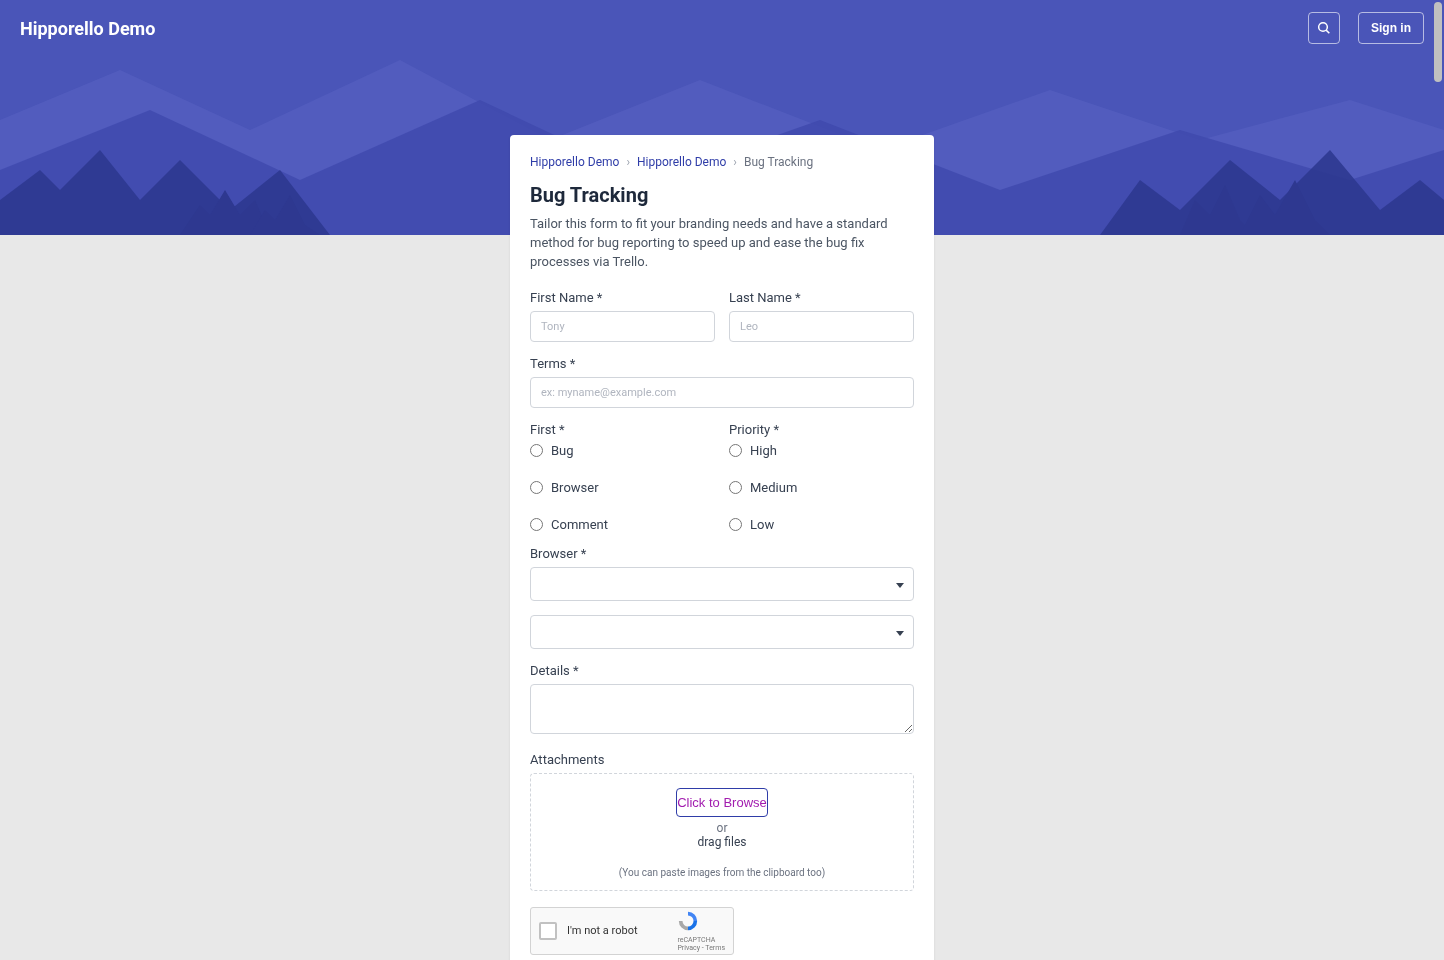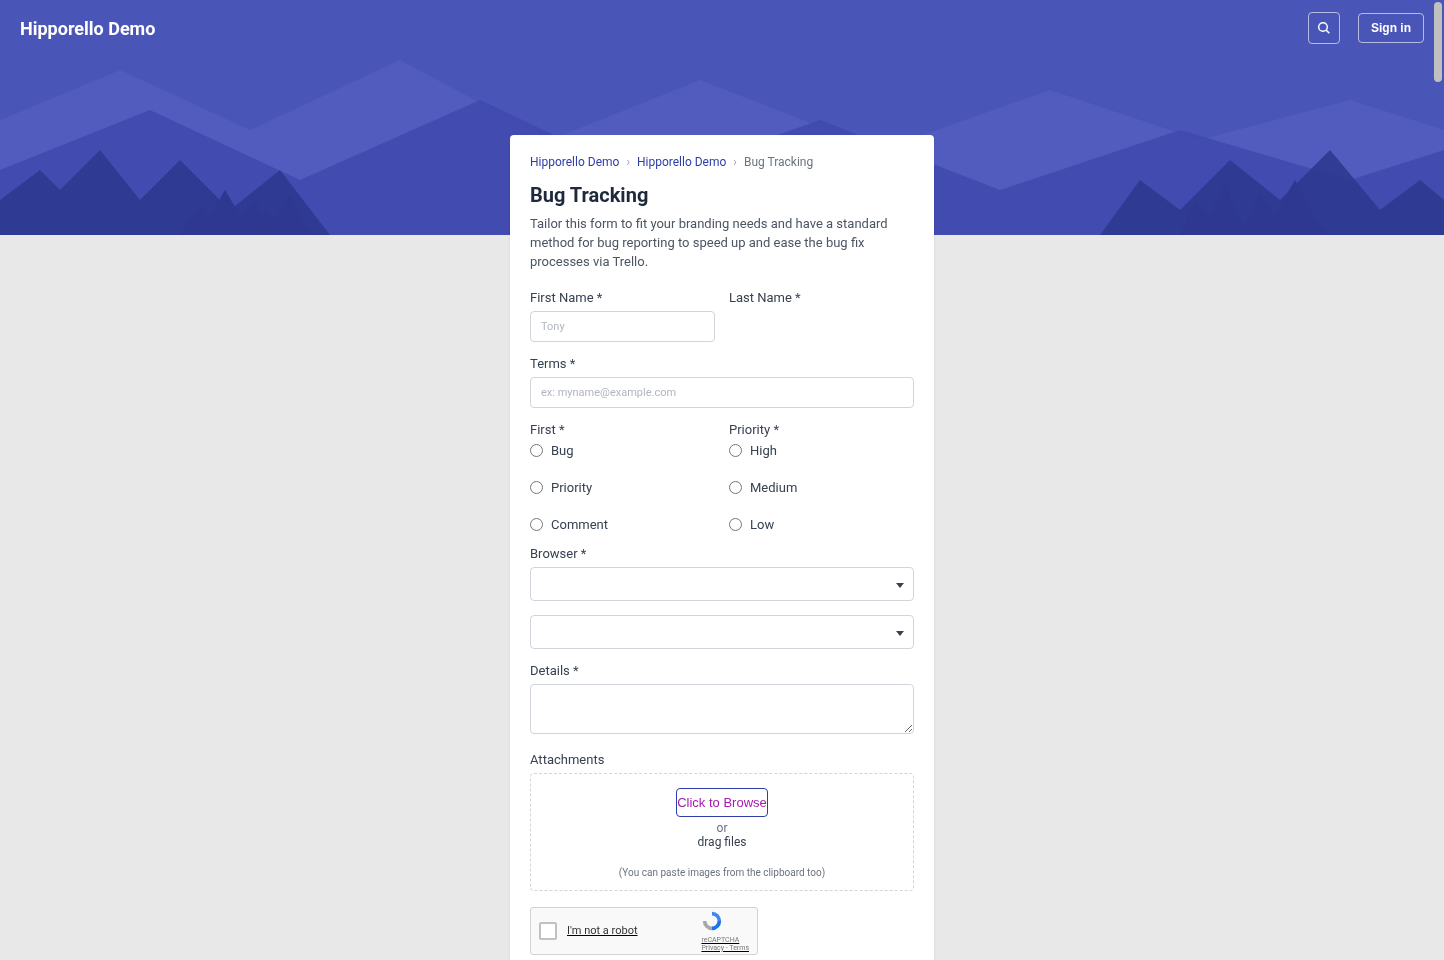--- a/index.html
+++ b/index.html
@@ -18,21 +18,21 @@
 .topbar {
   position: absolute;
   top: 0; left: 0; right: 0;
   display: flex;
   justify-content: space-between;
   align-items: center;
   padding: 12px 20px;
   z-index: 2;
 }
 .brand { color: #fff; font-weight: 700; font-size: 18px; }
-.topbar-right { display: flex; gap: 18px; align-items: center; }
+.topbar-right { display: flex; gap: 18px; }
 .icon-btn {
   width: 32px; height: 32px;
   border: 1px solid rgba(255,255,255,0.6);
   border-radius: 4px;
   background: transparent;
   display: flex; align-items: center; justify-content: center;
   cursor: pointer;
 }
 .signin-btn {
   border: 1px solid rgba(255,255,255,0.6);
@@ -105,29 +105,28 @@
   padding: 6px 0;
   font-size: 13px;
   cursor: pointer;
 }
 .dz-or { font-size: 12px; color: #6b7280; margin-top: 4px; }
 .dz-drag { font-size: 12px; color: #374151; }
 .dz-hint { font-size: 10px; color: #6b7280; margin-top: 18px; }
 .recaptcha {
   border: 1px solid #d3d3d3;
   border-radius: 3px;
-  width: 228px;
+  width: 204px;
   height: 48px;
   margin-top: 16px;
   display: flex;
   align-items: center;
   padding: 0 8px;
   background: #f9f9f9;
   gap: 10px;
-  text-decoration: underline;
 }
 .recaptcha .box {
   width: 18px; height: 18px;
   border: 2px solid #c1c1c1;
   border-radius: 2px;
   background: #fff;
   cursor: pointer;
 }
 .recaptcha .lbl { font-size: 11px; color: #333; flex: 1; }
 .recaptcha .brand-r { text-align: left; }
@@ -198,39 +197,40 @@
     <h1 class="title">Bug Tracking</h1>
     <p class="desc">Tailor this form to fit your branding needs and have a standard method for bug reporting to speed up and ease the bug fix processes via Trello.</p>
 
     <div class="row">
       <div class="field">
         <label class="label">First Name *</label>
         <input class="input" type="text" placeholder="Tony" style="">
       </div>
       <div class="field">
         <label class="label">Last Name *</label>
+        <input class="input" type="text" placeholder="Leo" style="">
       </div>
     </div>
 
     <div class="field" style="margin-bottom:14px;">
       <label class="label">Terms *</label>
       <input class="input" type="email" placeholder="ex: myname@example.com" style="">
     </div>
 
     <div class="row">
       <div class="field">
         <label class="label">First *</label>
         <div class="radios">
           <label class="radio-item">
               <input type="radio" name="type" style="">
               <span>Bug</span>
             </label>
           <label class="radio-item">
               <input type="radio" name="type" style="">
-              <span>Priority</span>
+              <span>Browser</span>
             </label>
           <label class="radio-item">
               <input type="radio" name="type" style="">
               <span>Comment</span>
             </label>
         </div>
       </div>
       <div class="field">
         <label class="label">Priority *</label>
         <div class="radios">

